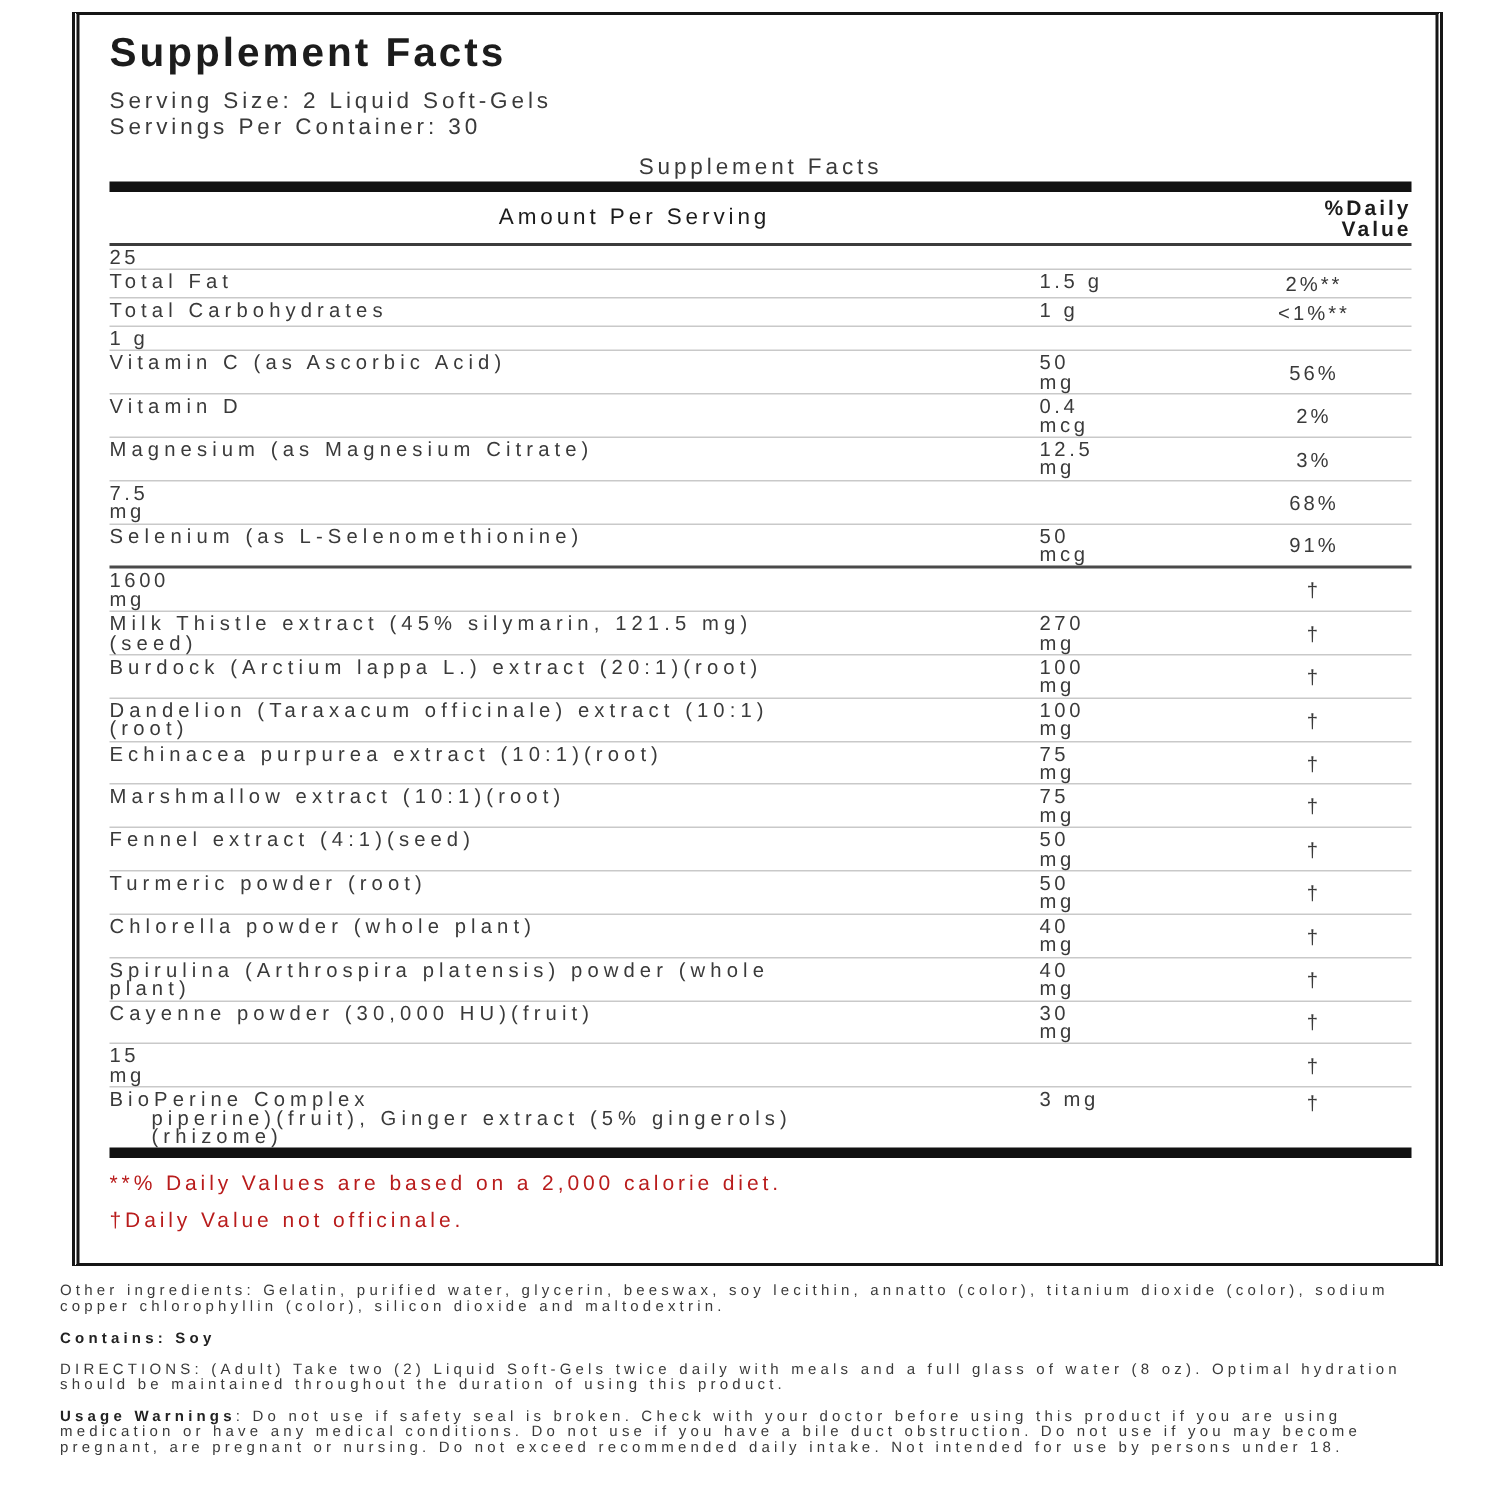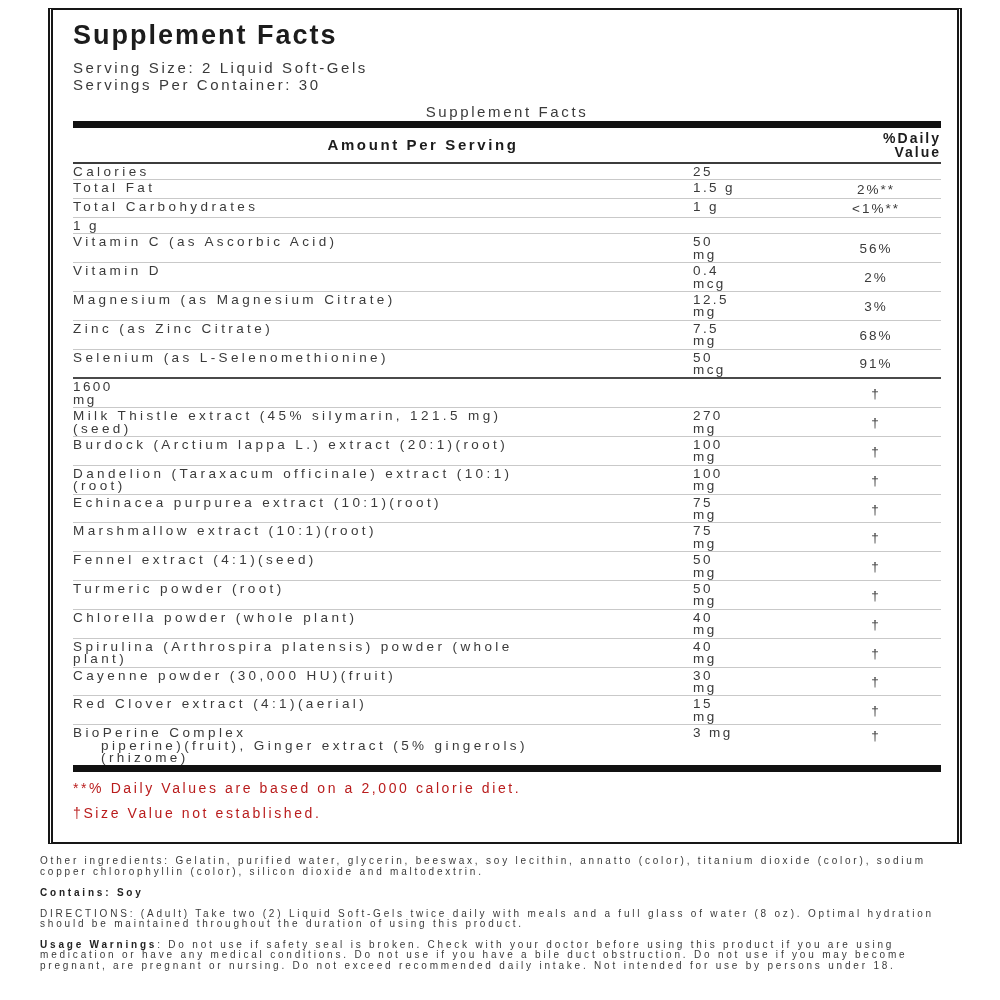--- a/index.html
+++ b/index.html
@@ -53,21 +53,21 @@
   }
   .head-row {
     display: flex;
     align-items: center;
     border-bottom: 2px solid #3c3c3c;
     padding: 3px 0 3px 0;
   }
   .h-left {
     width: 700px;
     text-align: center;
-    font-weight: bold;
+    font-weight: normal;
     font-size: 15px;
     letter-spacing: 2.6px;
     color: #1c1c1c;
   }
   .h-dv {
     width: 130px;
     margin-left: auto;
     text-align: right;
     font-weight: bold;
     font-size: 14px;
@@ -145,23 +145,20 @@
     <div class="head-row">
       <div class="h-left">Amount Per Serving</div>
       <div class="h-dv">
         <div>%Daily</div>
         <div>Value</div>
       </div>
     </div>
 
     <div class="rows-wrap">
         <div class="frow">
-          <div class="c-name">
-            <div>Calories</div>
-          </div>
           <div class="c-amt">
             <div>25</div>
           </div>
           <div class="c-dv"></div>
         </div>
         <div class="frow sep">
           <div class="c-name">
             <div>Total Fat</div>
           </div>
           <div class="c-amt">
@@ -208,23 +205,20 @@
           <div class="c-name">
             <div>Magnesium (as Magnesium Citrate)</div>
           </div>
           <div class="c-amt">
             <div>12.5</div>
             <div>mg</div>
           </div>
           <div class="c-dv">3%</div>
         </div>
         <div class="frow sep">
-          <div class="c-name">
-            <div>Zinc (as Zinc Citrate)</div>
-          </div>
           <div class="c-amt">
             <div>7.5</div>
             <div>mg</div>
           </div>
           <div class="c-dv">68%</div>
         </div>
         <div class="frow sep">
           <div class="c-name">
             <div>Selenium (as L-Selenomethionine)</div>
           </div>
@@ -338,23 +332,20 @@
           <div class="c-name">
             <div>Cayenne powder (30,000 HU)(fruit)</div>
           </div>
           <div class="c-amt">
             <div>30</div>
             <div>mg</div>
           </div>
           <div class="c-dv">†</div>
         </div>
         <div class="frow sep">
-          <div class="c-name">
-            <div>Red Clover extract (4:1)(aerial)</div>
-          </div>
           <div class="c-amt">
             <div>15</div>
             <div>mg</div>
           </div>
           <div class="c-dv">†</div>
         </div>
         <div class="frow sep tall">
           <div class="c-name">
             <div>BioPerine Complex</div>
             <div class="sub">piperine)(fruit), Ginger extract (5% gingerols)</div>
@@ -362,21 +353,21 @@
           </div>
           <div class="c-amt">
             <div>3 mg</div>
           </div>
           <div class="c-dv">†</div>
         </div>
       </div>
 
     <div class="footnotes">
       <div class="footnote">**% Daily Values are based on a 2,000 calorie diet.</div>
-      <div class="footnote">†Size Value not established.</div>
+      <div class="footnote">†Daily Value not officinale.</div>
     </div>
 
   </div>
 
   <div class="info">
       <p class="ipara"><span>Other ingredients: Gelatin, purified water, glycerin, beeswax, soy lecithin, annatto (color), titanium dioxide (color), sodium copper chlorophyllin (color), silicon dioxide and maltodextrin.</span></p>
       <p class="ipara"><span class="b">Contains: Soy</span></p>
       <p class="ipara"><span>DIRECTIONS: (Adult) Take two (2) Liquid Soft-Gels twice daily with meals and a full glass of water (8 oz). Optimal hydration should be maintained throughout the duration of using this product.</span></p>
       <p class="ipara"><span class="b">Usage Warnings</span><span>: Do not use if safety seal is broken. Check with your doctor before using this product if you are using medication or have any medical conditions. Do not use if you have a bile duct obstruction. Do not use if you may become pregnant, are pregnant or nursing. Do not exceed recommended daily intake. Not intended for use by persons under 18. </span></p>
     </div>

